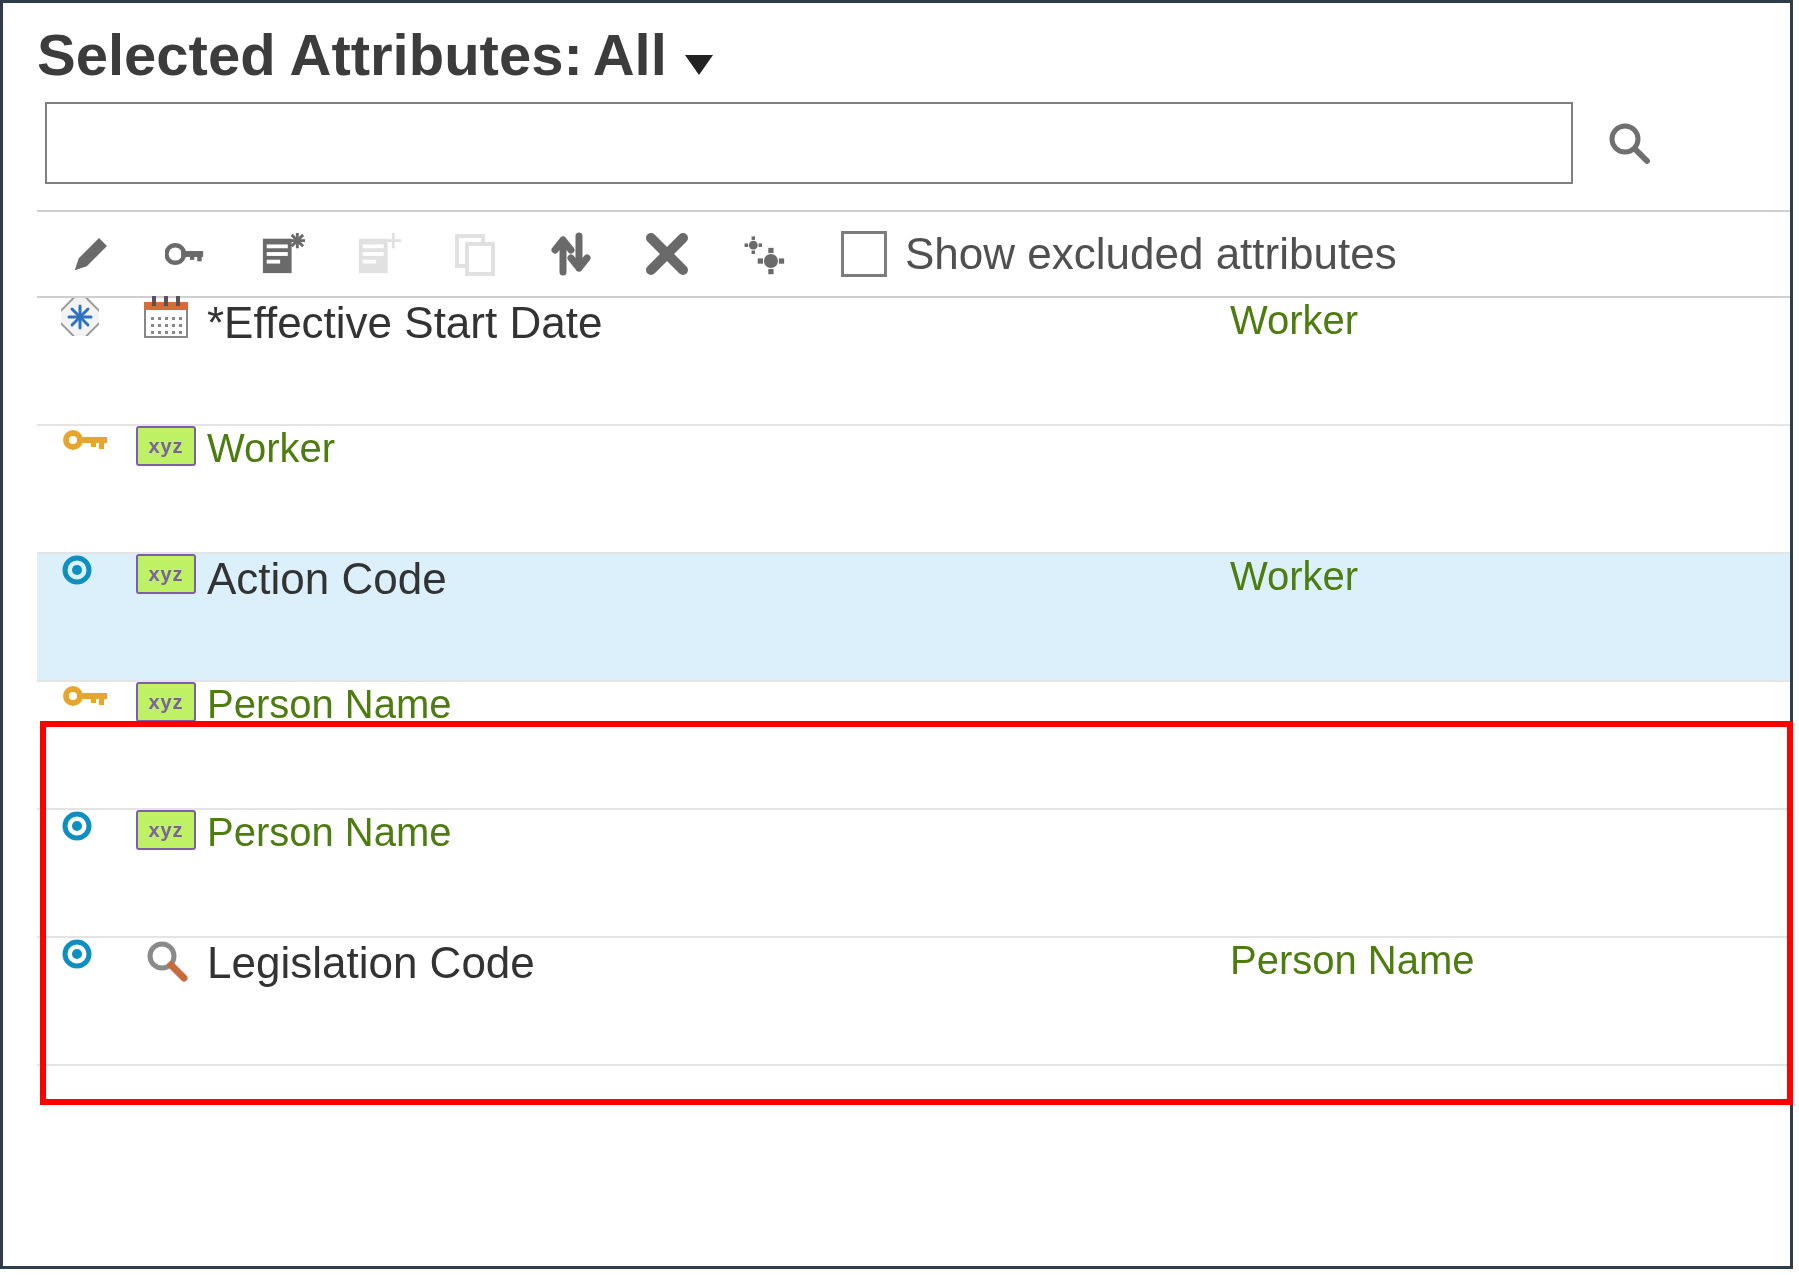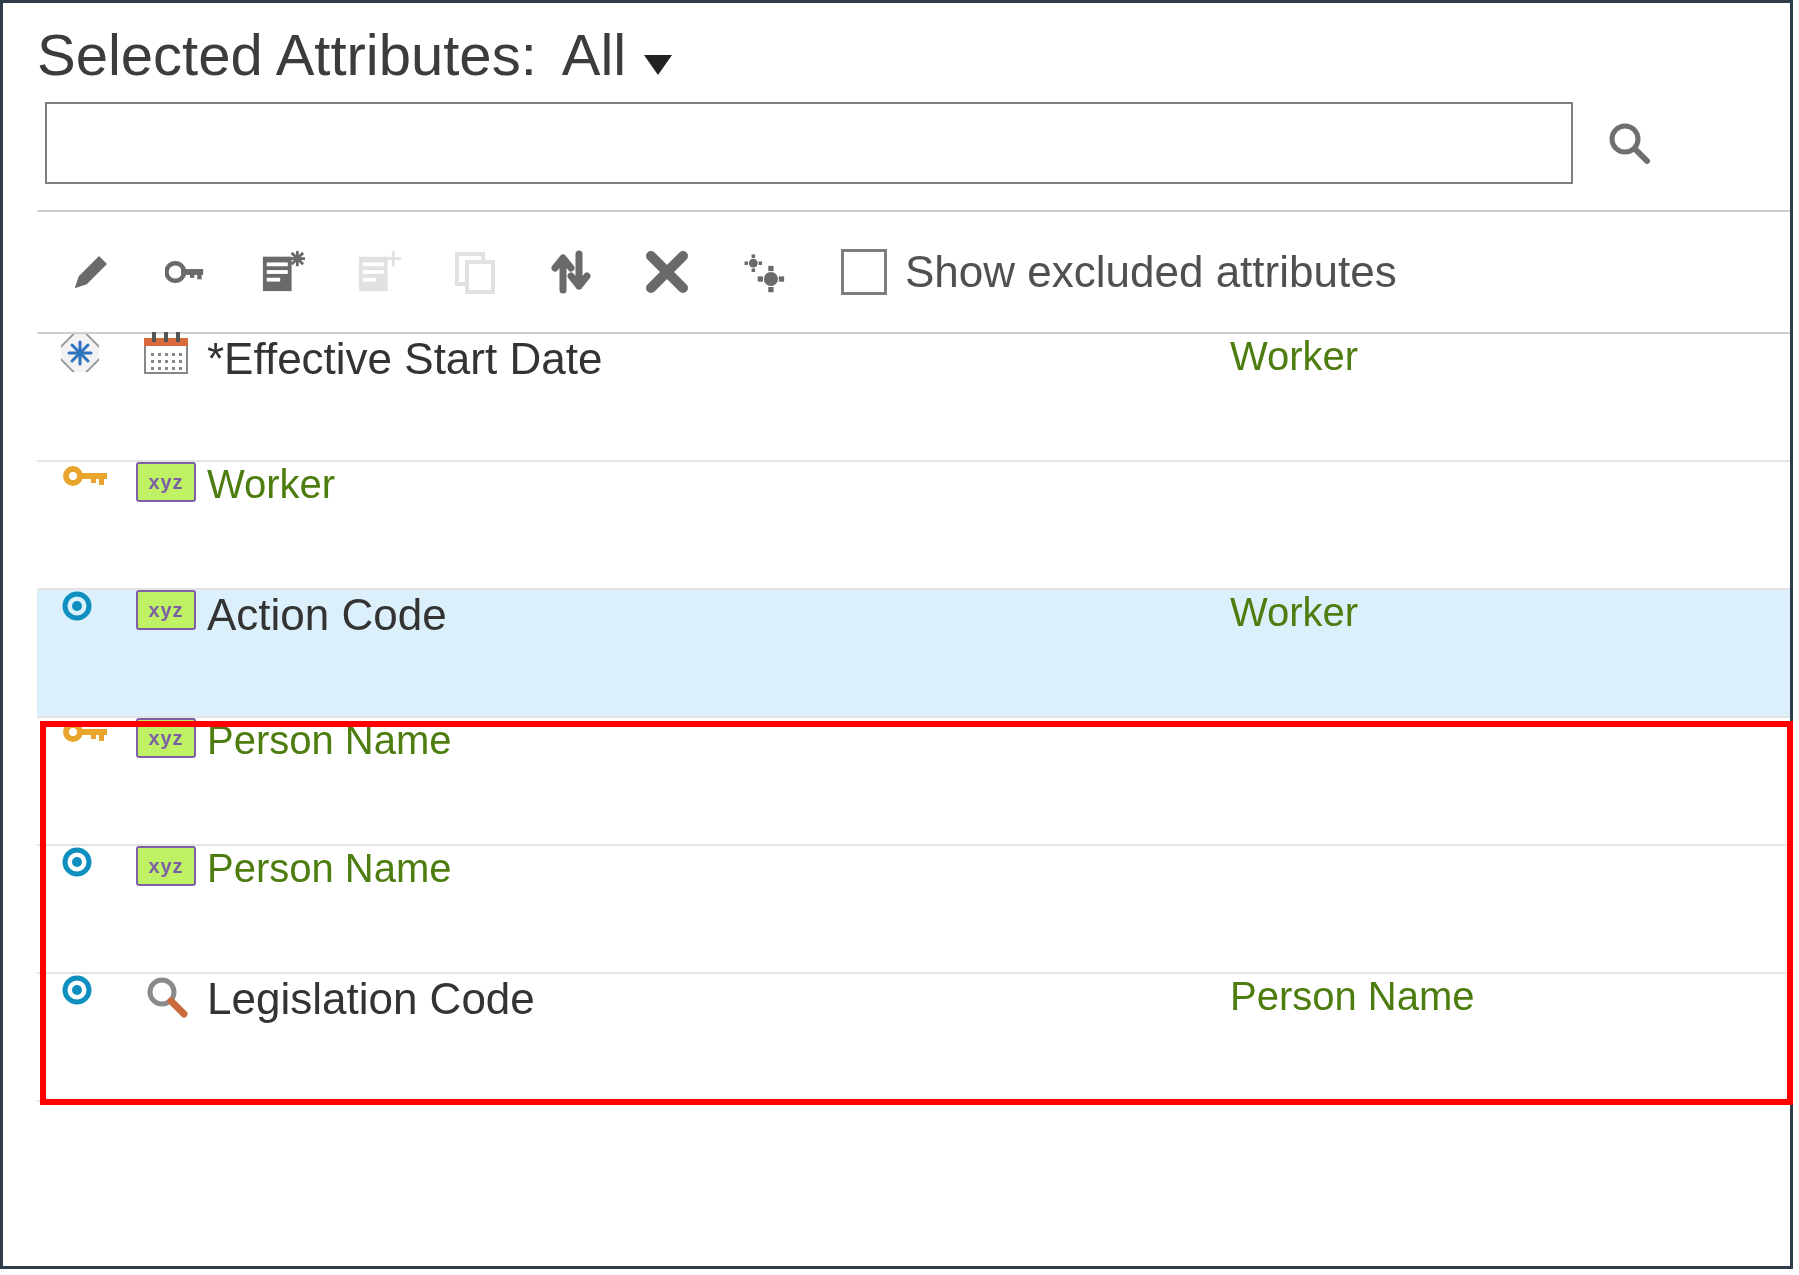--- a/index.html
+++ b/index.html
@@ -1,33 +1,33 @@
 <!DOCTYPE html>
 <html><head>
 <meta charset="utf-8">
 <style>
 
 html,body{margin:0;padding:0;background:#fff;font-family:"Segoe UI","Helvetica Neue",Arial,sans-serif;color:#333;}
 .app{border:3px solid #2f3d4a;width:1793px;height:1269px;box-sizing:border-box;position:relative;background:#fff;}
 
 
-.hdr{display:flex;align-items:baseline;padding:18px 28px 8px 34px;font-size:58px;font-weight:400;color:#3c3c3c;}
+.hdr{display:flex;align-items:baseline;padding:18px 28px 8px 34px;font-size:58px;font-weight:700;color:#3c3c3c;}
 .hdr .title{margin-right:6px;}
-.hdr .sel{margin-left:19px;}
+.hdr .sel{margin-left:4px;}
 .hdr .tri{margin-left:18px;display:inline-block;}
 .tri svg{display:block;}
 
 
 .search-row{display:flex;align-items:center;padding:0 28px 0 42px;margin-top:6px;}
 .search-box{flex:0 0 1528px;height:82px;border:2px solid #7f7f7f;background:#fff;font-size:40px;padding:0 16px;box-sizing:border-box;}
 .search-icon{margin-left:34px;cursor:pointer;}
 .hr1{border:none;border-top:2px solid #cfcfcf;margin:26px 0 0 34px;}
 
 
-.toolbar{display:flex;align-items:center;height:120px;padding:0 0 0 66px;column-gap:52px;border-radius:27px;}
+.toolbar{display:flex;align-items:center;height:84px;padding:0 0 0 66px;column-gap:52px;border-radius:27px;}
 .tbtn{width:44px;height:44px;display:flex;align-items:center;justify-content:center;cursor:pointer;}
 .tbtn.dis{opacity:.45;cursor:default;}
 .chk-ex{display:flex;align-items:center;margin-left:4px;}
 .chk-ex .box{width:40px;height:40px;border:3px solid #7d7d7d;margin-right:18px;}
 .chk-ex .lbl{font-size:44px;color:#505050;}
 
 
 .list{border-top:2px solid #cfcfcf;margin-left:34px;margin-right:0;}
 .row{display:flex;align-items:flex-start;height:126px;border-bottom:2px solid #e4e4e4;cursor:pointer;position:relative;z-index:1;}
 .row.sel{background:#dbf0fa;}

